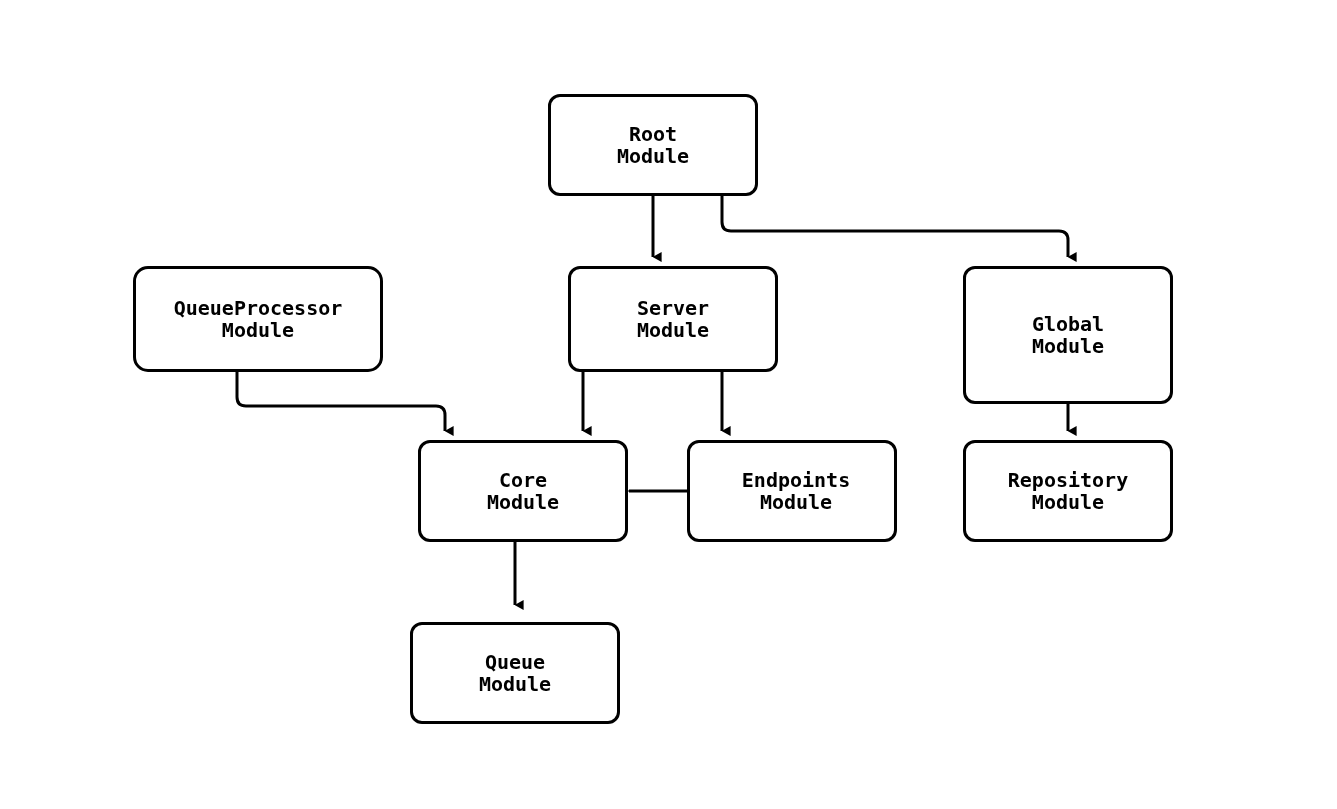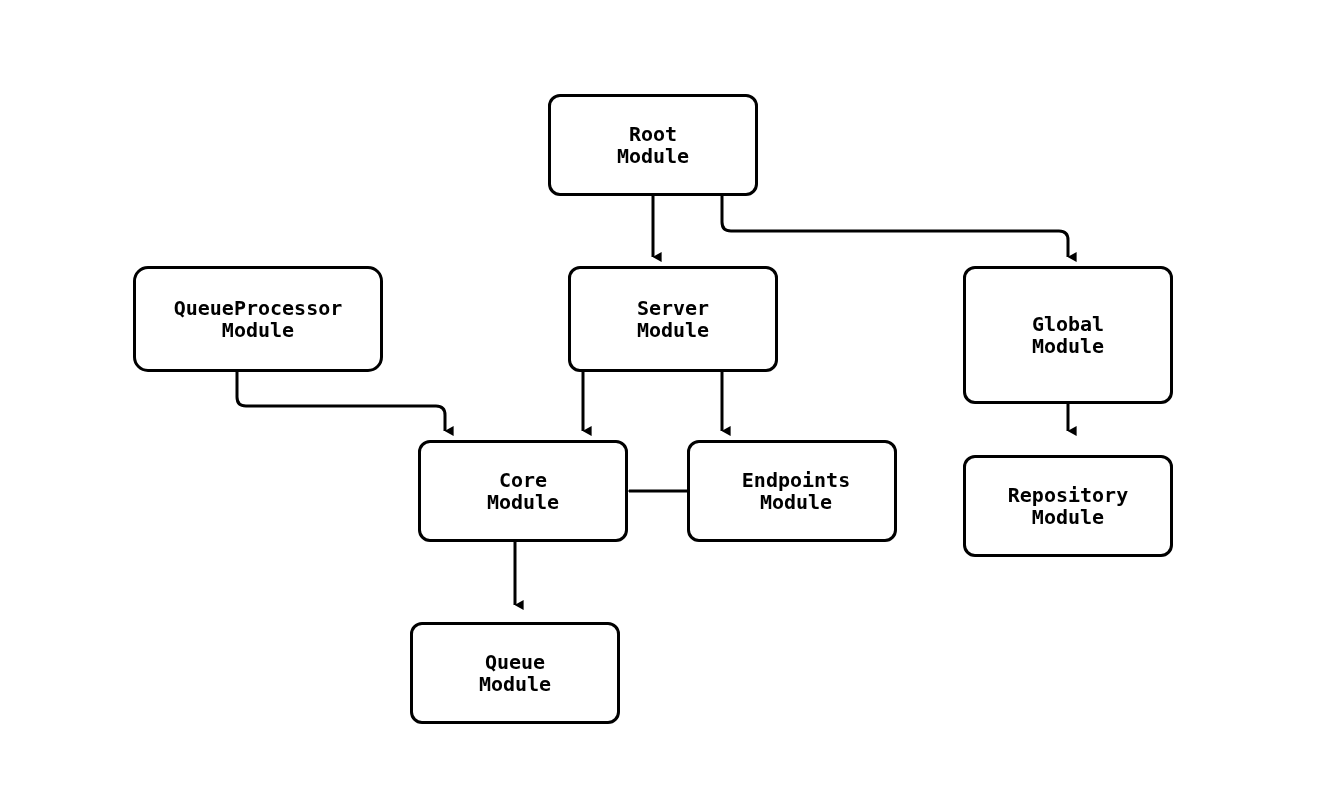--- a/index.html
+++ b/index.html
@@ -109,21 +109,21 @@
   <div class="node" style="left:410px; top:440px; width:210px; height:102px;margin-left:8px;">
     <div class="node-label">Core
 Module</div>
   </div>
 
   <div class="node" style="left:687px; top:440px; width:210px; height:102px;padding-left:8px;">
     <div class="node-label">Endpoints
 Module</div>
   </div>
 
-  <div class="node" style="left:963px; top:440px; width:210px; height:102px;margin-top:15px;">
+  <div class="node" style="left:963px; top:440px; width:210px; height:102px;">
     <div class="node-label">Repository
 Module</div>
   </div>
 
   <div class="node" style="left:410px; top:614px; width:210px; height:102px;margin-top:8px;">
     <div class="node-label">Queue
 Module</div>
   </div>
 
 </div>

